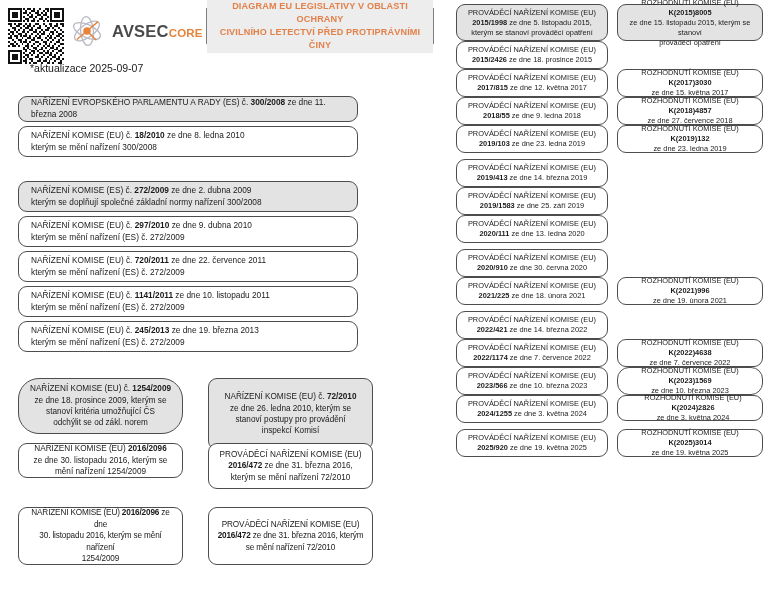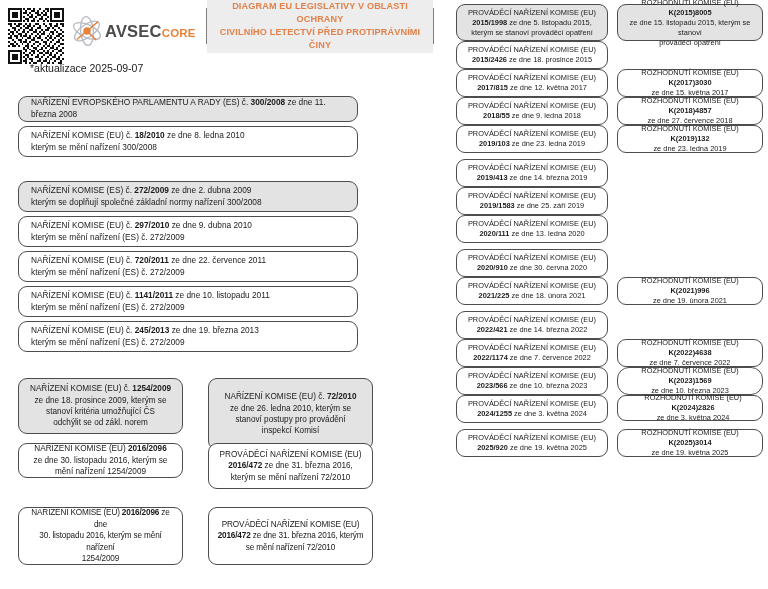--- a/index.html
+++ b/index.html
@@ -17,21 +17,21 @@
   }
 
   
   #header { position: absolute; left: 0; top: 0; width: 450px; height: 86px; }
 
   .qr { position: absolute; left: 8px; top: 8px; width: 56px; height: 56px; }
   .qr svg { display: block; }
 
   .logo-wrap {
     position: absolute; left: 70px; top: 14px;
-    display: flex; align-items: center; gap: 1px;
+    display: flex; align-items: center; gap: 8px;
   }
   .logo-mark { width: 34px; height: 34px; position: relative; }
   .logo-text { font-size: 16.5px; letter-spacing: .2px; font-weight: 600; color: #4a4a4a; }
   .logo-text .core { color: #e8833a; font-size: 11.5px; font-weight: 600; }
 
   .update-note {
     position: absolute; left: 30px; top: 62px;
     font-size: 10.5px; color: #1a1a1a;
   }
 
@@ -367,21 +367,21 @@
     </div>
     <div class="box col-left align-left" style="top: 251px; height: 31px;">
       <span class="t">NAŘÍZENÍ KOMISE (EU) č. <b>720/2011</b> ze dne 22. července 2011<br>kterým se mění nařízení (ES) č. 272/2009</span>
     </div>
     <div class="box col-left align-left" style="top: 286px; height: 31px;">
       <span class="t">NAŘÍZENÍ KOMISE (EU) č. <b>1141/2011</b> ze dne 10. listopadu 2011<br>kterým se mění nařízení (ES) č. 272/2009</span>
     </div>
     <div class="box col-left align-left" style="top: 321px; height: 31px;">
       <span class="t">NAŘÍZENÍ KOMISE (EU) č. <b>245/2013</b> ze dne 19. března 2013<br>kterým se mění nařízení (ES) č. 272/2009</span>
     </div>
-    <div class="box pair-a shaded" style="top: 378px; height: 56px;">
+    <div class="box pair-a shaded" style="top: 378px; height: 56px; border-radius: 21px;">
       <span class="t">NAŘÍZENÍ KOMISE (EU) č. <b>1254/2009</b><br>ze dne 18. prosince 2009, kterým se<br>stanoví kritéria umožňující ČS<br>odchýlit se od zákl. norem</span>
     </div>
     <div class="box pair-a" style="top: 443px; height: 35px;">
       <span class="t">NAŘÍZENÍ KOMISE (EU) <b>2016/2096</b><br>ze dne 30. listopadu 2016, kterým se<br>mění nařízení 1254/2009</span>
     </div>
     <div class="box pair-a cond" style="top: 507px; height: 58px;">
       <span class="t">NAŘÍZENÍ KOMISE (EU) <b>2016/2096</b> ze dne<br>30. listopadu 2016, kterým se mění nařízení<br>1254/2009</span>
     </div>
     <div class="box pair-b shaded" style="top: 378px; height: 72px;">
       <span class="t">NAŘÍZENÍ KOMISE (EU) č. <b>72/2010</b><br>ze dne 26. ledna 2010, kterým se<br>stanoví postupy pro provádění<br>inspekcí Komisí</span>

